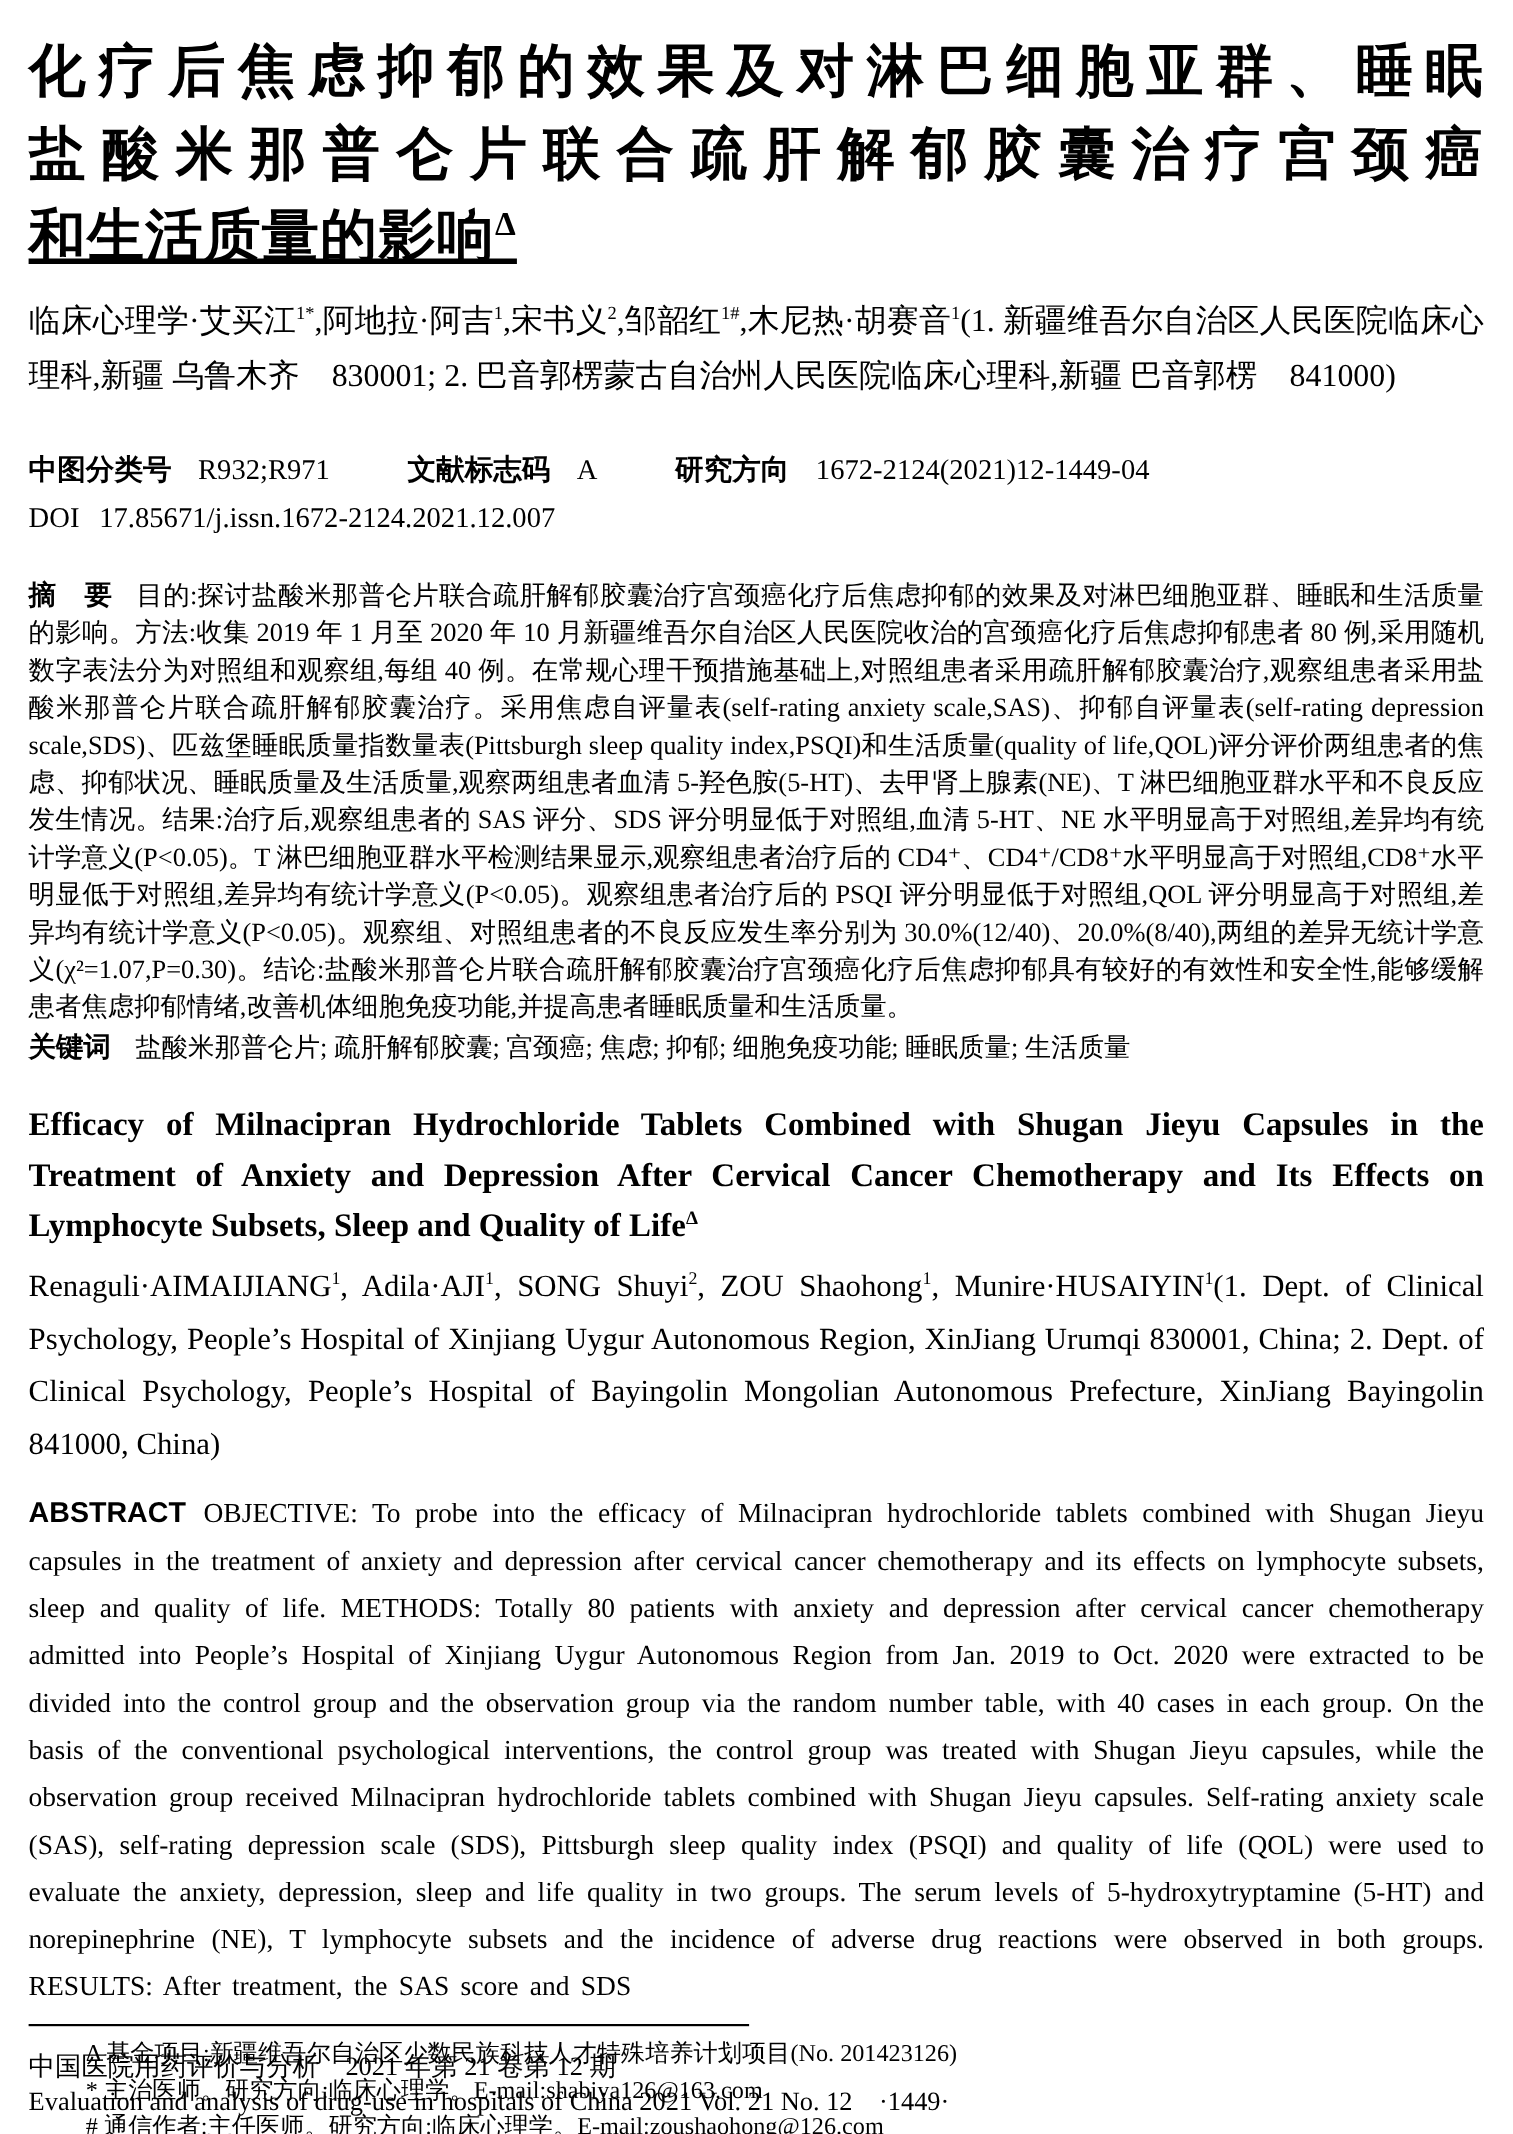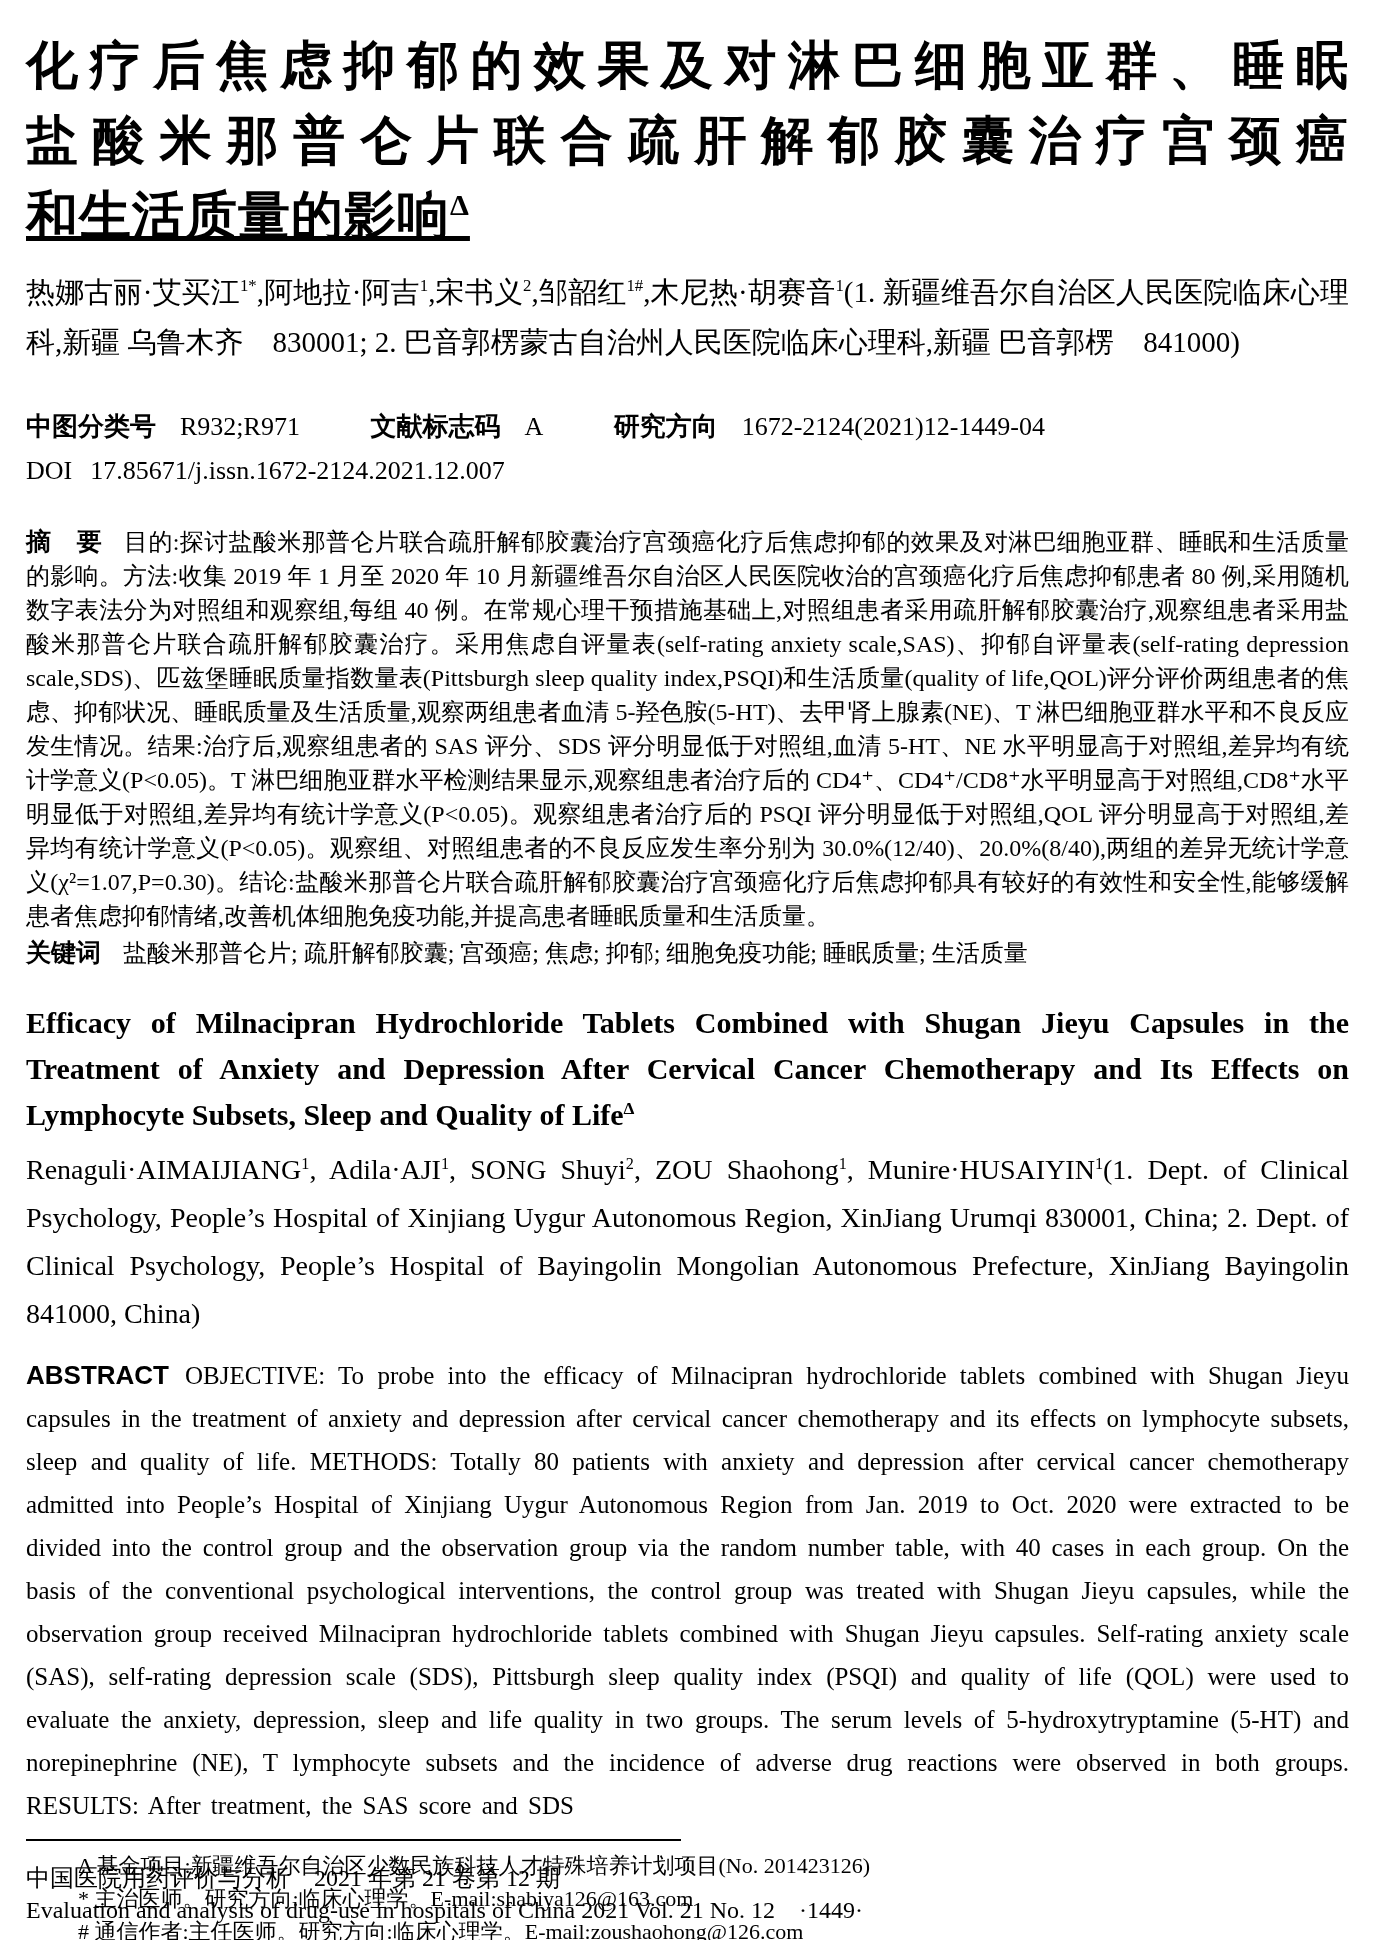--- a/index.html
+++ b/index.html
@@ -77,21 +77,21 @@
 <body>
 
 <div class="page">
 
   <h1 class="title-cn" style="margin:10px 0 0 0;">
     <div class="title-line">化疗后焦虑抑郁的效果及对淋巴细胞亚群、睡眠</div>
     <div class="title-line">盐酸米那普仑片联合疏肝解郁胶囊治疗宫颈癌</div>
     <div class="title-line last"><span>和生活质量的影响</span><sup>Δ</sup></div>
   </h1>
 
-  <p class="authors-cn" style="margin:14px 0 0 0;"><span>热娜古丽·艾买江</span><sup>1*</sup><span>,阿地拉·阿吉</span><sup>1</sup><span>,宋书义</span><sup>2</sup><span>,邹韶红</span><sup>1#</sup><span>,木尼热·胡赛音</span><sup>1</sup><span>(1. 新疆维吾尔自治区人民医院临床心理科,新疆 乌鲁木齐　830001; 2. 巴音郭楞蒙古自治州人民医院临床心理科,新疆 巴音郭楞　841000)</span></p>
+  <p class="authors-cn" style="margin:14px 0 0 0;"><span>临床心理学·艾买江</span><sup>1*</sup><span>,阿地拉·阿吉</span><sup>1</sup><span>,宋书义</span><sup>2</sup><span>,邹韶红</span><sup>1#</sup><span>,木尼热·胡赛音</span><sup>1</sup><span>(1. 新疆维吾尔自治区人民医院临床心理科,新疆 乌鲁木齐　830001; 2. 巴音郭楞蒙古自治州人民医院临床心理科,新疆 巴音郭楞　841000)</span></p>
 
   <div class="meta-row">
     <span class="hei meta-label">中图分类号</span><span class="meta-value">R932;R971</span>
     <span class="hei meta-label">文献标志码</span><span class="meta-value">A</span>
     <span class="hei meta-label">研究方向</span><span>1672-2124(2021)12-1449-04</span>
   </div>
   <div class="doi-row">
     <span class="doi-label">DOI</span><span>17.85671/j.issn.1672-2124.2021.12.007</span>
   </div>
 

